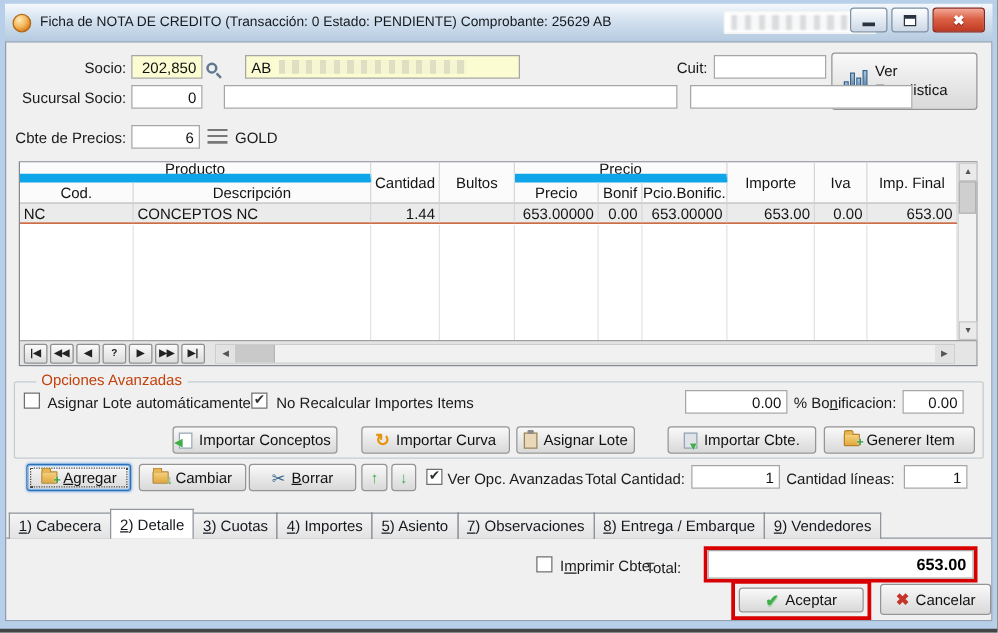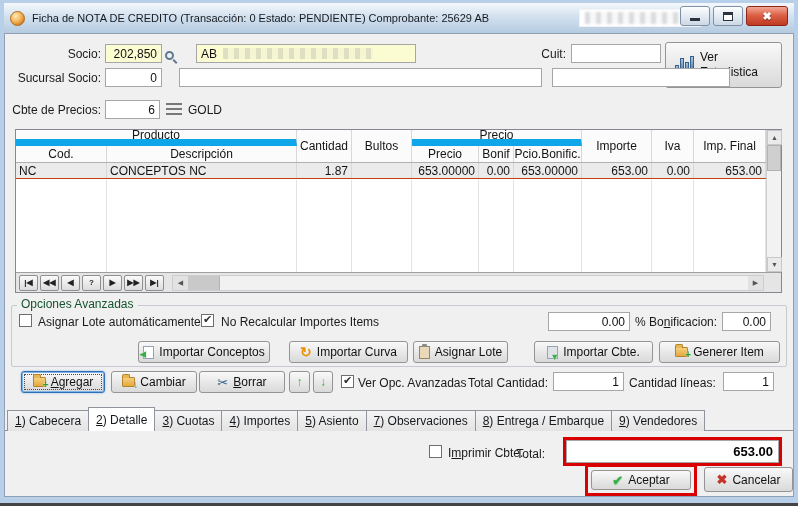--- a/index.html
+++ b/index.html
@@ -76,21 +76,21 @@
   .gnav { position:absolute; left:0; right:0; bottom:0; height:20px; background:#e5e5e5; border-top:1px solid #9f9f9f;
     display:flex; align-items:center; gap:2px; padding:0 3px; }
   .navbtn { width:19px; height:16px; font-size:8px; font-weight:bold; color:#222; display:flex; align-items:center;
     justify-content:center; background:linear-gradient(#fafafa,#dcdcdc); border:1px solid #8f8f8f; border-radius:2px; }
   .hscroll { flex:1; height:16px; margin-left:6px; margin-right:14px; display:flex; align-items:stretch;
     background:#f1f1f1; border:1px solid #cdcdcd; }
   .hscroll .sbtn { height:auto; border:none; background:#e2e2e2; }
   .hthumb { width:32px; background:#c9c9c9; border-right:1px solid #b5b5b5; }
   .htrack { flex:1; }
   .gb { position:absolute; left:6px; top:271px; width:776px; height:62px; border:1px solid #c5cbd1; border-radius:2px; }
-  .gb-legend { position:absolute; left:12px; top:263px; background:#f0f0f0; padding:0 4px; font-size:12px; color:#14532d; }
+  .gb-legend { position:absolute; left:24px; top:263px; background:#f0f0f0; padding:0 4px; font-size:12px; color:#c2410c; }
   .tabline { position:absolute; left:0; right:0; top:396px; height:1px; background:#8f949d; }
   .tabstrip { position:absolute; left:2px; top:373px; height:24px; display:flex; align-items:flex-end; }
   .tab { height:21px; padding:0 7px; display:flex; align-items:center; font-size:12px; color:#15191e;
     background:linear-gradient(#f4f4f4,#e3e3e3); border:1px solid #8f949d; border-bottom:none; margin-right:-1px; }
   .tab.active { height:24px; background:#fff; position:relative; z-index:2; }
   .annot { position:absolute; border:3px solid #d80000; }
   .total-field { position:absolute; inset:0; background:#fff; border:1px solid #a6a6a6; display:flex; align-items:center;
     justify-content:flex-end; font-size:13px; font-weight:bold; padding:0 5px; color:#000; }
   .bottom-shadow { position:absolute; left:0; right:0; bottom:0; height:3px; background:#444; }
   .redact-inline { display:inline-block; width:150px; height:11px; margin-left:6px; border-radius:1px;
@@ -159,21 +159,21 @@
         <div class="hc" style="grid-column:5; grid-row:2;">Precio</div>
         <div class="hc" style="grid-column:6; grid-row:2;">Bonif</div>
         <div class="hc" style="grid-column:7; grid-row:2;">Pcio.Bonific.</div>
         <div class="hc" style="grid-column:8; grid-row:1/3;">Importe</div>
         <div class="hc" style="grid-column:9; grid-row:1/3;">Iva</div>
         <div class="hc" style="grid-column:10; grid-row:1/3;">Imp. Final</div>
       </div>
       <div class="grow gcols">
         <div class="tc">NC</div>
         <div class="tc">CONCEPTOS NC</div>
-        <div class="tc num">1.87</div>
+        <div class="tc num">1.44</div>
         <div class="tc num"></div>
         <div class="tc num">653.00000</div>
         <div class="tc num">0.00</div>
         <div class="tc num">653.00000</div>
         <div class="tc num">653.00</div>
         <div class="tc num">0.00</div>
         <div class="tc num">653.00</div>
       </div>
       <div class="gfill gcols">
         <div class="fc"></div>

